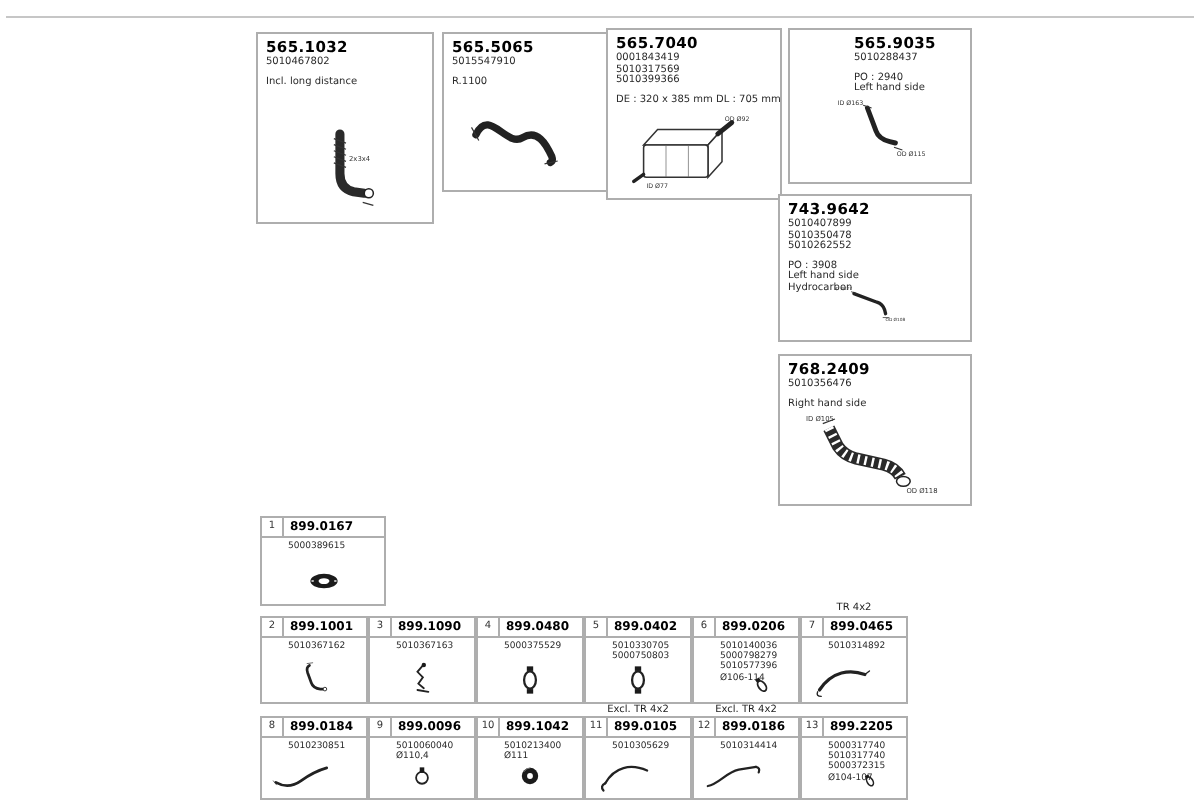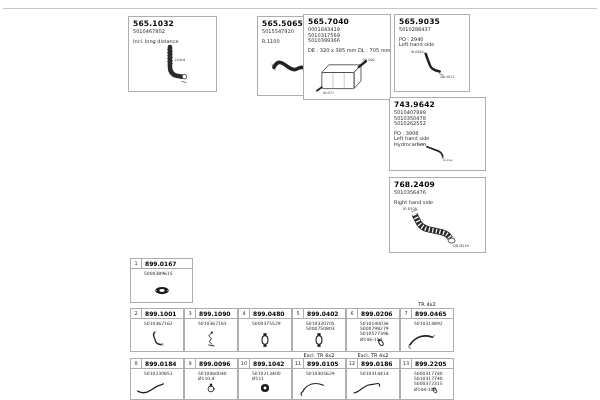--- a/index.html
+++ b/index.html
@@ -44,37 +44,37 @@
   .sg{stroke:#888;stroke-width:1;fill:none;}
 </style>
 </head>
 <body>
 
 <div id="canvas">
   <div class="toprule"></div>
   <div class="ann" style="left:400px;top:301px;width:54px;">TR 4x2</div>
   <div class="ann" style="left:292px;top:352px;width:54px;">Excl. TR 4x2</div>
   <div class="ann" style="left:346px;top:352px;width:54px;">Excl. TR 4x2</div>
-<div class="pbox big" style="left: 128px; top: 16px; width: 89px; height: 76px;">
+<div class="pbox big" style="left: 128px; top: 16px; width: 89px; height: 96px;">
       <div class="bb-code">565.1032</div>
       <div class="bb-lines">
         <div class="pline">5010467802</div>
         <div class="pline gap">Incl. long distance</div>
       </div>
       <div class="fig fig-b">
         <svg viewBox="0 0 100 60" style="width:76px;height:46px;">
           <path d="M46,5 L46,31 Q46,41 55,43 L62,44" class="s6"></path>
     <path d="M42,8 l8,3 M42,12 l8,3 M42,16 l8,3 M42,20 l8,3 M42,24 l8,3" class="s08"></path>
     <circle cx="65" cy="44" r="3" class="s1f"></circle>
           <path d="M61,50 l7,2" class="s08"></path>
           <text x="52" y="23" text-anchor="start">2x3x4</text>
         </svg>
       </div>
     </div>
-    <div class="pbox big" style="left: 221px; top: 16px; width: 85px; height: 80px; margin-left: 36px;">
+    <div class="pbox big" style="left: 221px; top: 16px; width: 85px; height: 80px;">
       <div class="bb-code">565.5065</div>
       <div class="bb-lines">
         <div class="pline">5015547910</div>
         <div class="pline gap">R.1100</div>
       </div>
       <div class="fig fig-b">
         <svg viewBox="0 0 100 60" style="width:73px;height:44px;">
           <path d="M15,25 C24,6 36,34 47,27 C57,21 63,31 67,40 Q68,43 66,44" class="s5"></path>
     <path d="M12,20 l5,9" class="s08"></path>
           <path d="M62,45 l9,-2" class="s08"></path>
@@ -95,21 +95,21 @@
     <polygon points="60,25 70,14 70,37 60,48" class="f1"></polygon>
     <rect x="14" y="25" width="46" height="23" rx="2" class="f1"></rect>
     <path d="M30,25 v23 M46,25 v23" class="s05"></path>
     <path d="M67,17 L77,9" class="s35"></path>
           <path d="M14,46 L7,51" class="s25"></path>
     <text x="72" y="8" text-anchor="start">OD Ø92</text>
           <text x="16" y="56" text-anchor="start">ID Ø77</text>
         </svg>
       </div>
     </div>
-    <div class="pbox big" style="left: 394px; top: 14px; width: 76px; height: 78px;">
+    <div class="pbox big" style="left: 394px; top: 14px; width: 92px; height: 78px; padding-left: 28px;">
       <div class="bb-code">565.9035</div>
       <div class="bb-lines">
         <div class="pline">5010288437</div>
         <div class="pline gap">PO : 2940</div>
         <div class="pline">Left hand side</div>
       </div>
       <div class="fig fig-b">
         <svg viewBox="0 0 100 60" style="width:70px;height:42px;">
           <path d="M41,10 L47,26 Q49,32 57,34 L61,35" class="s35"></path>
     <path d="M38,8 l6,2" class="s08"></path>

